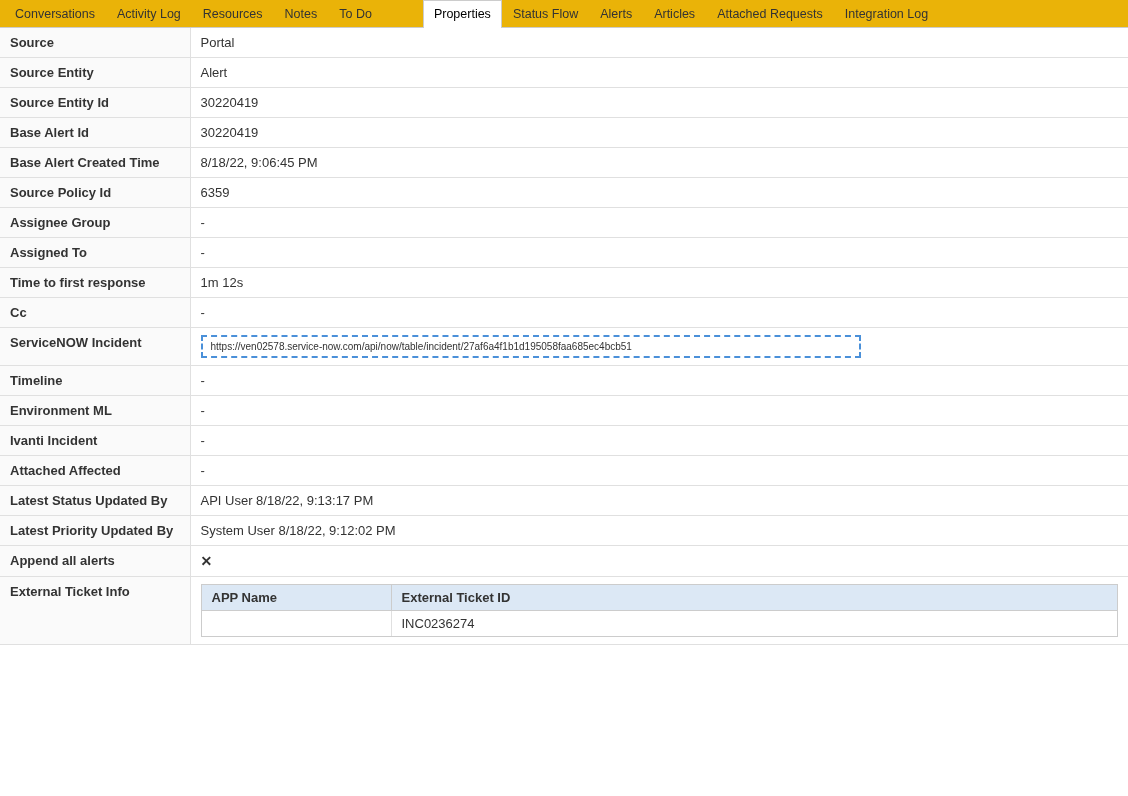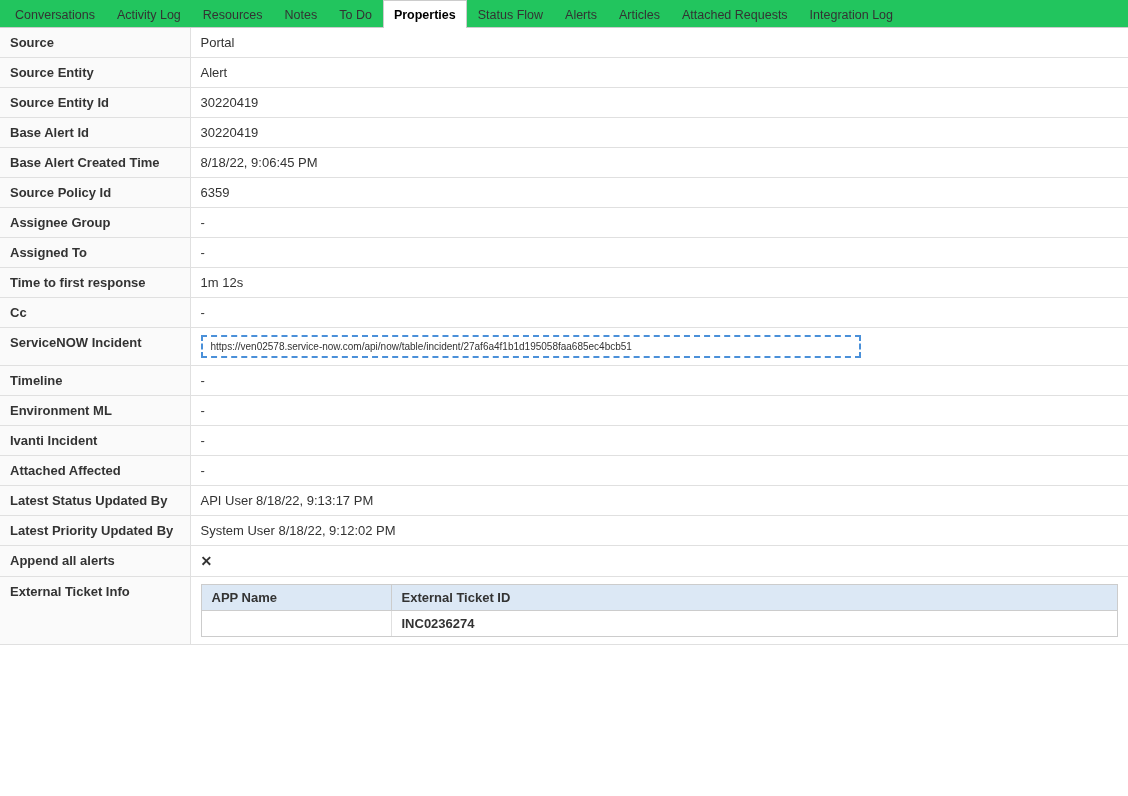--- a/index.html
+++ b/index.html
@@ -1,44 +1,45 @@
 <!DOCTYPE html>
 <html><head>
   <meta charset="utf-8">
   <style>
     * { box-sizing: border-box; margin: 0; padding: 0; }
     body { font-family: Arial, sans-serif; font-size: 13px; background: #fff; color: #333; }
 
     
     .tab-bar {
       display: flex;
-      align-items: flex-start;
-      background: #22c55e;
+      align-items: center;
+      background: #eab308;
       border-bottom: 1px solid #ccc;
       padding: 0 4px;
       height: 28px;
     }
     .tab-item {
       padding: 5px 10px;
       cursor: pointer;
       font-size: 12.5px;
       color: #333;
       white-space: nowrap;
       border: 1px solid transparent;
       border-bottom: none;
       height: 28px;
       display: flex;
       align-items: center;
     }
     .tab-item.active {
       background: #fff;
       border-color: #ccc;
       border-bottom-color: #fff;
-      font-weight: bold;
+      font-weight: normal;
       color: #000;
+      margin-left: 40px;
     }
 
     
     .properties-table {
       width: 100%;
       border-collapse: collapse;
     }
     .properties-table tr {
       border-bottom: 1px solid #e0e0e0;
     }
@@ -86,21 +87,21 @@
       background: #dce8f5;
       font-weight: bold;
       padding: 5px 10px;
       text-align: left;
       border: 1px solid #ccc;
     }
     .ext-ticket-table td {
       padding: 5px 10px;
       border: 1px solid #ccc;
       background: #fff;
-      font-weight: bold;
+      font-weight: normal;
     }
     .ext-ticket-table td:first-child {
       background: #fff;
     }
   </style>
 </head>
 <body>
 
 <div class="tab-bar">
 <div class="tab-item">Conversations</div>

